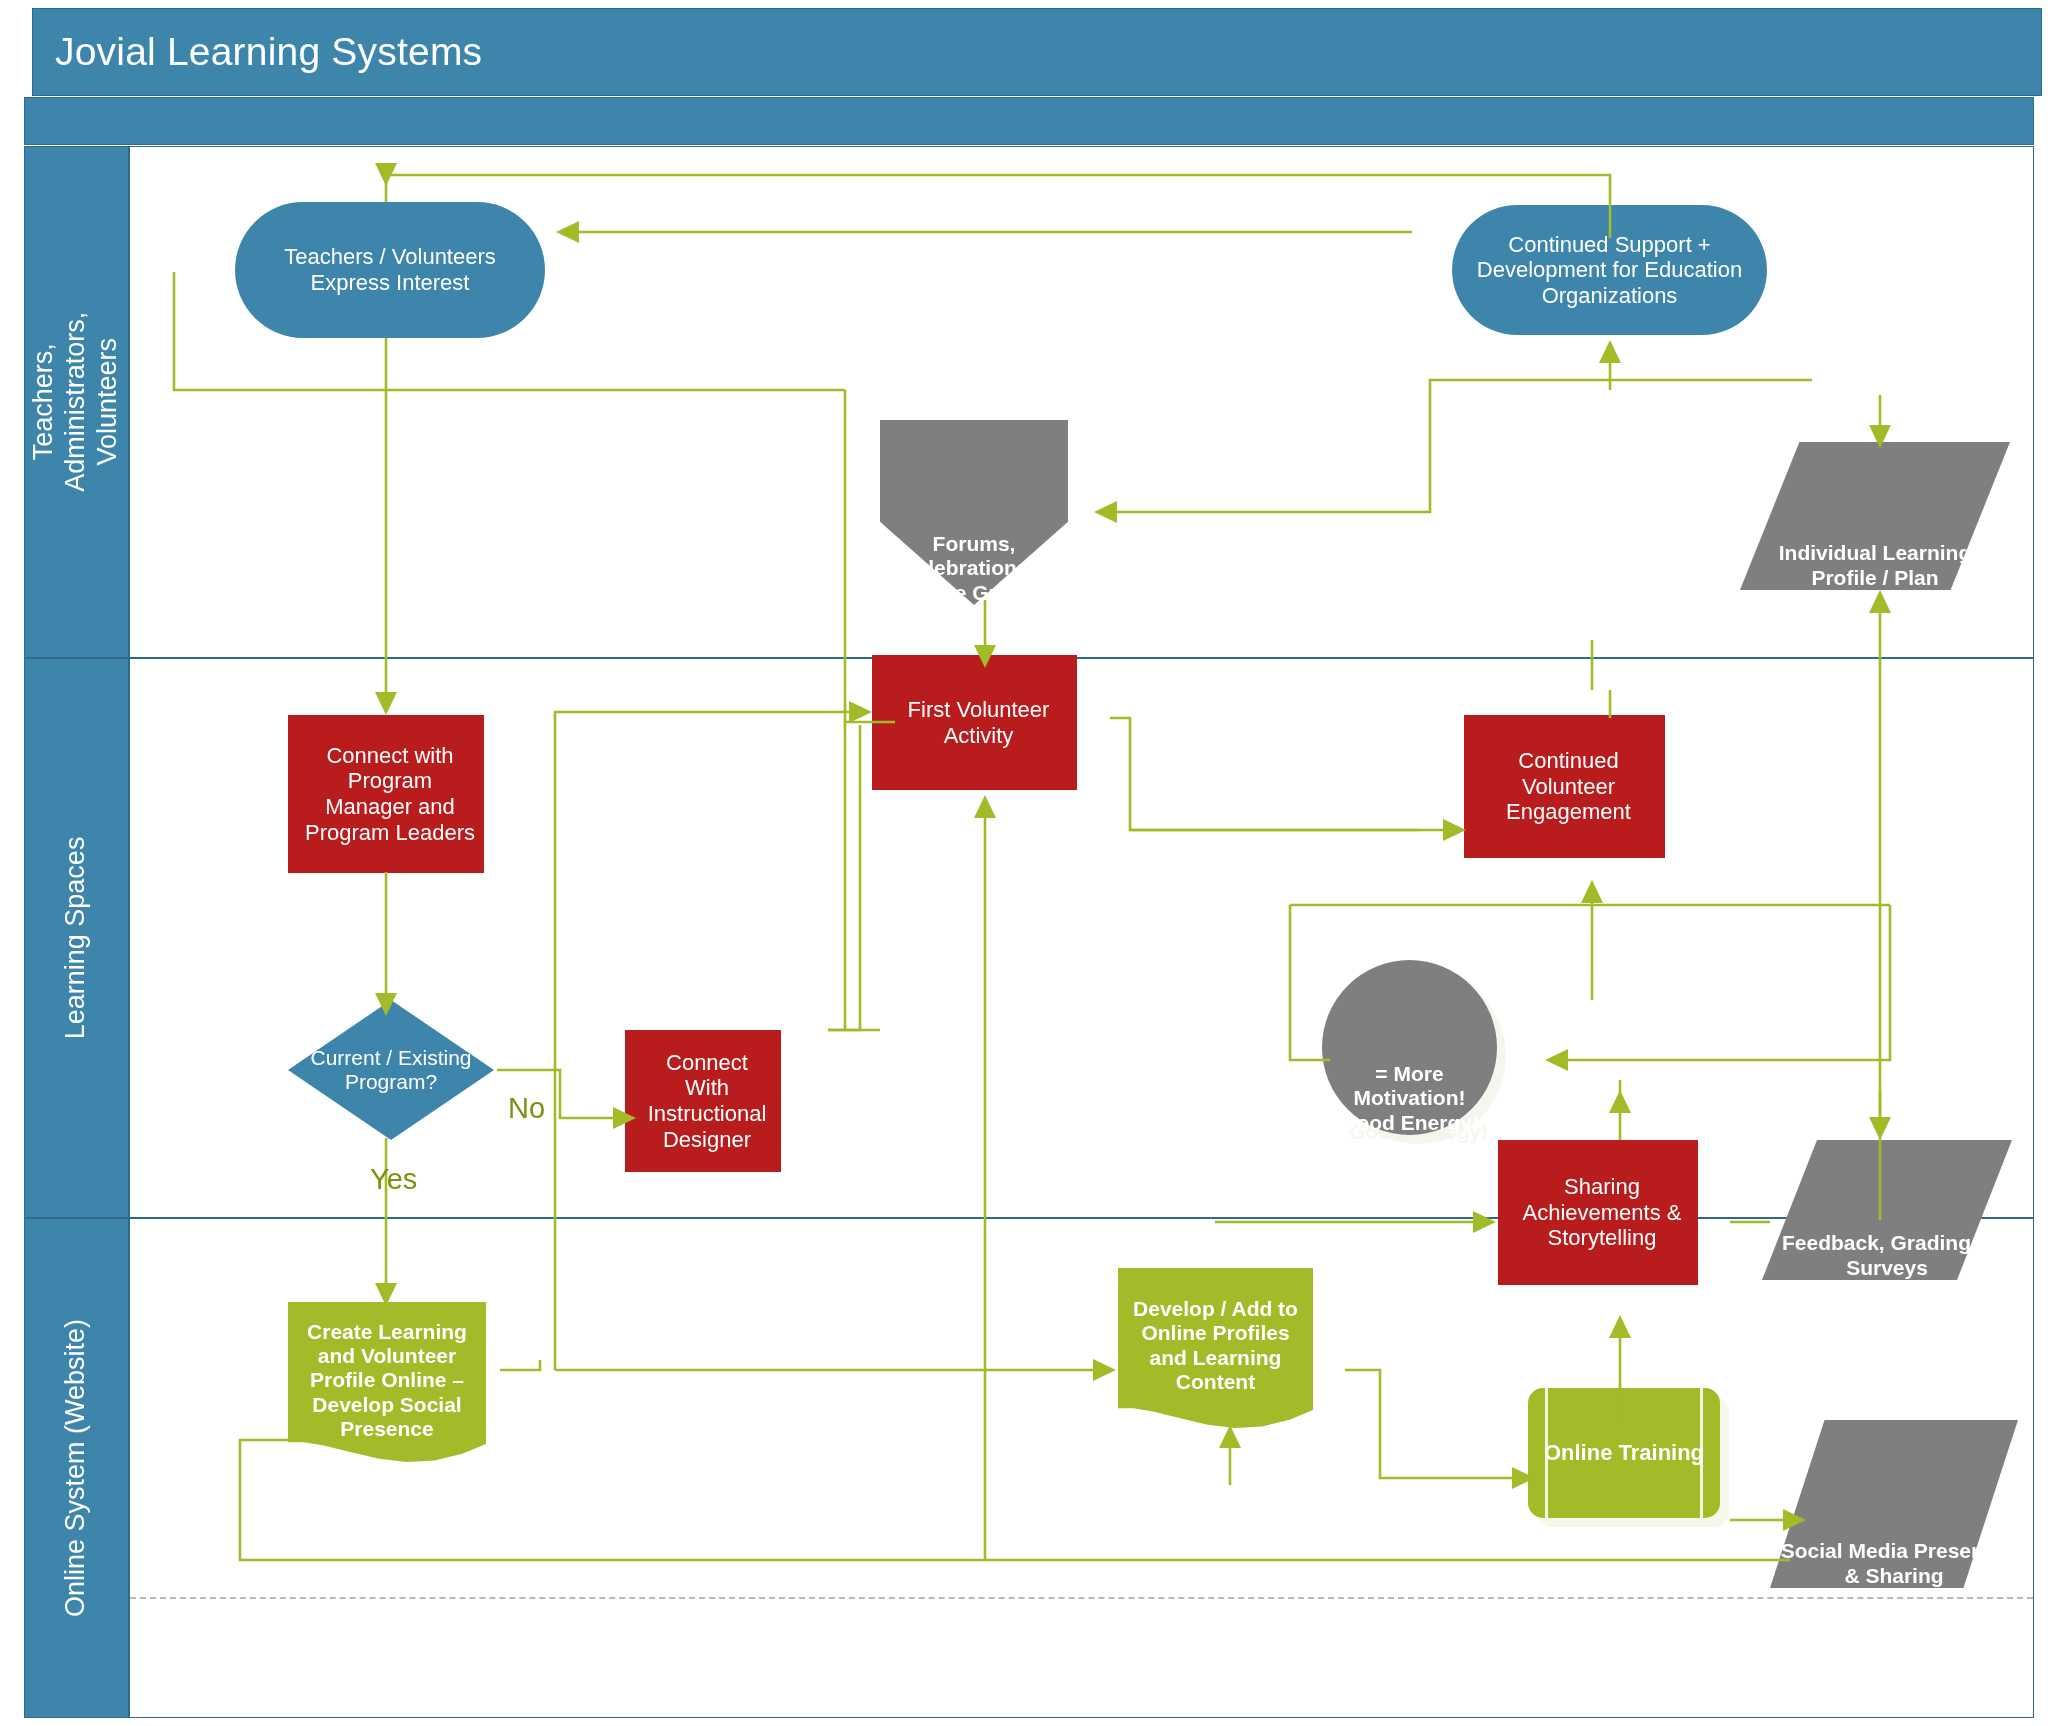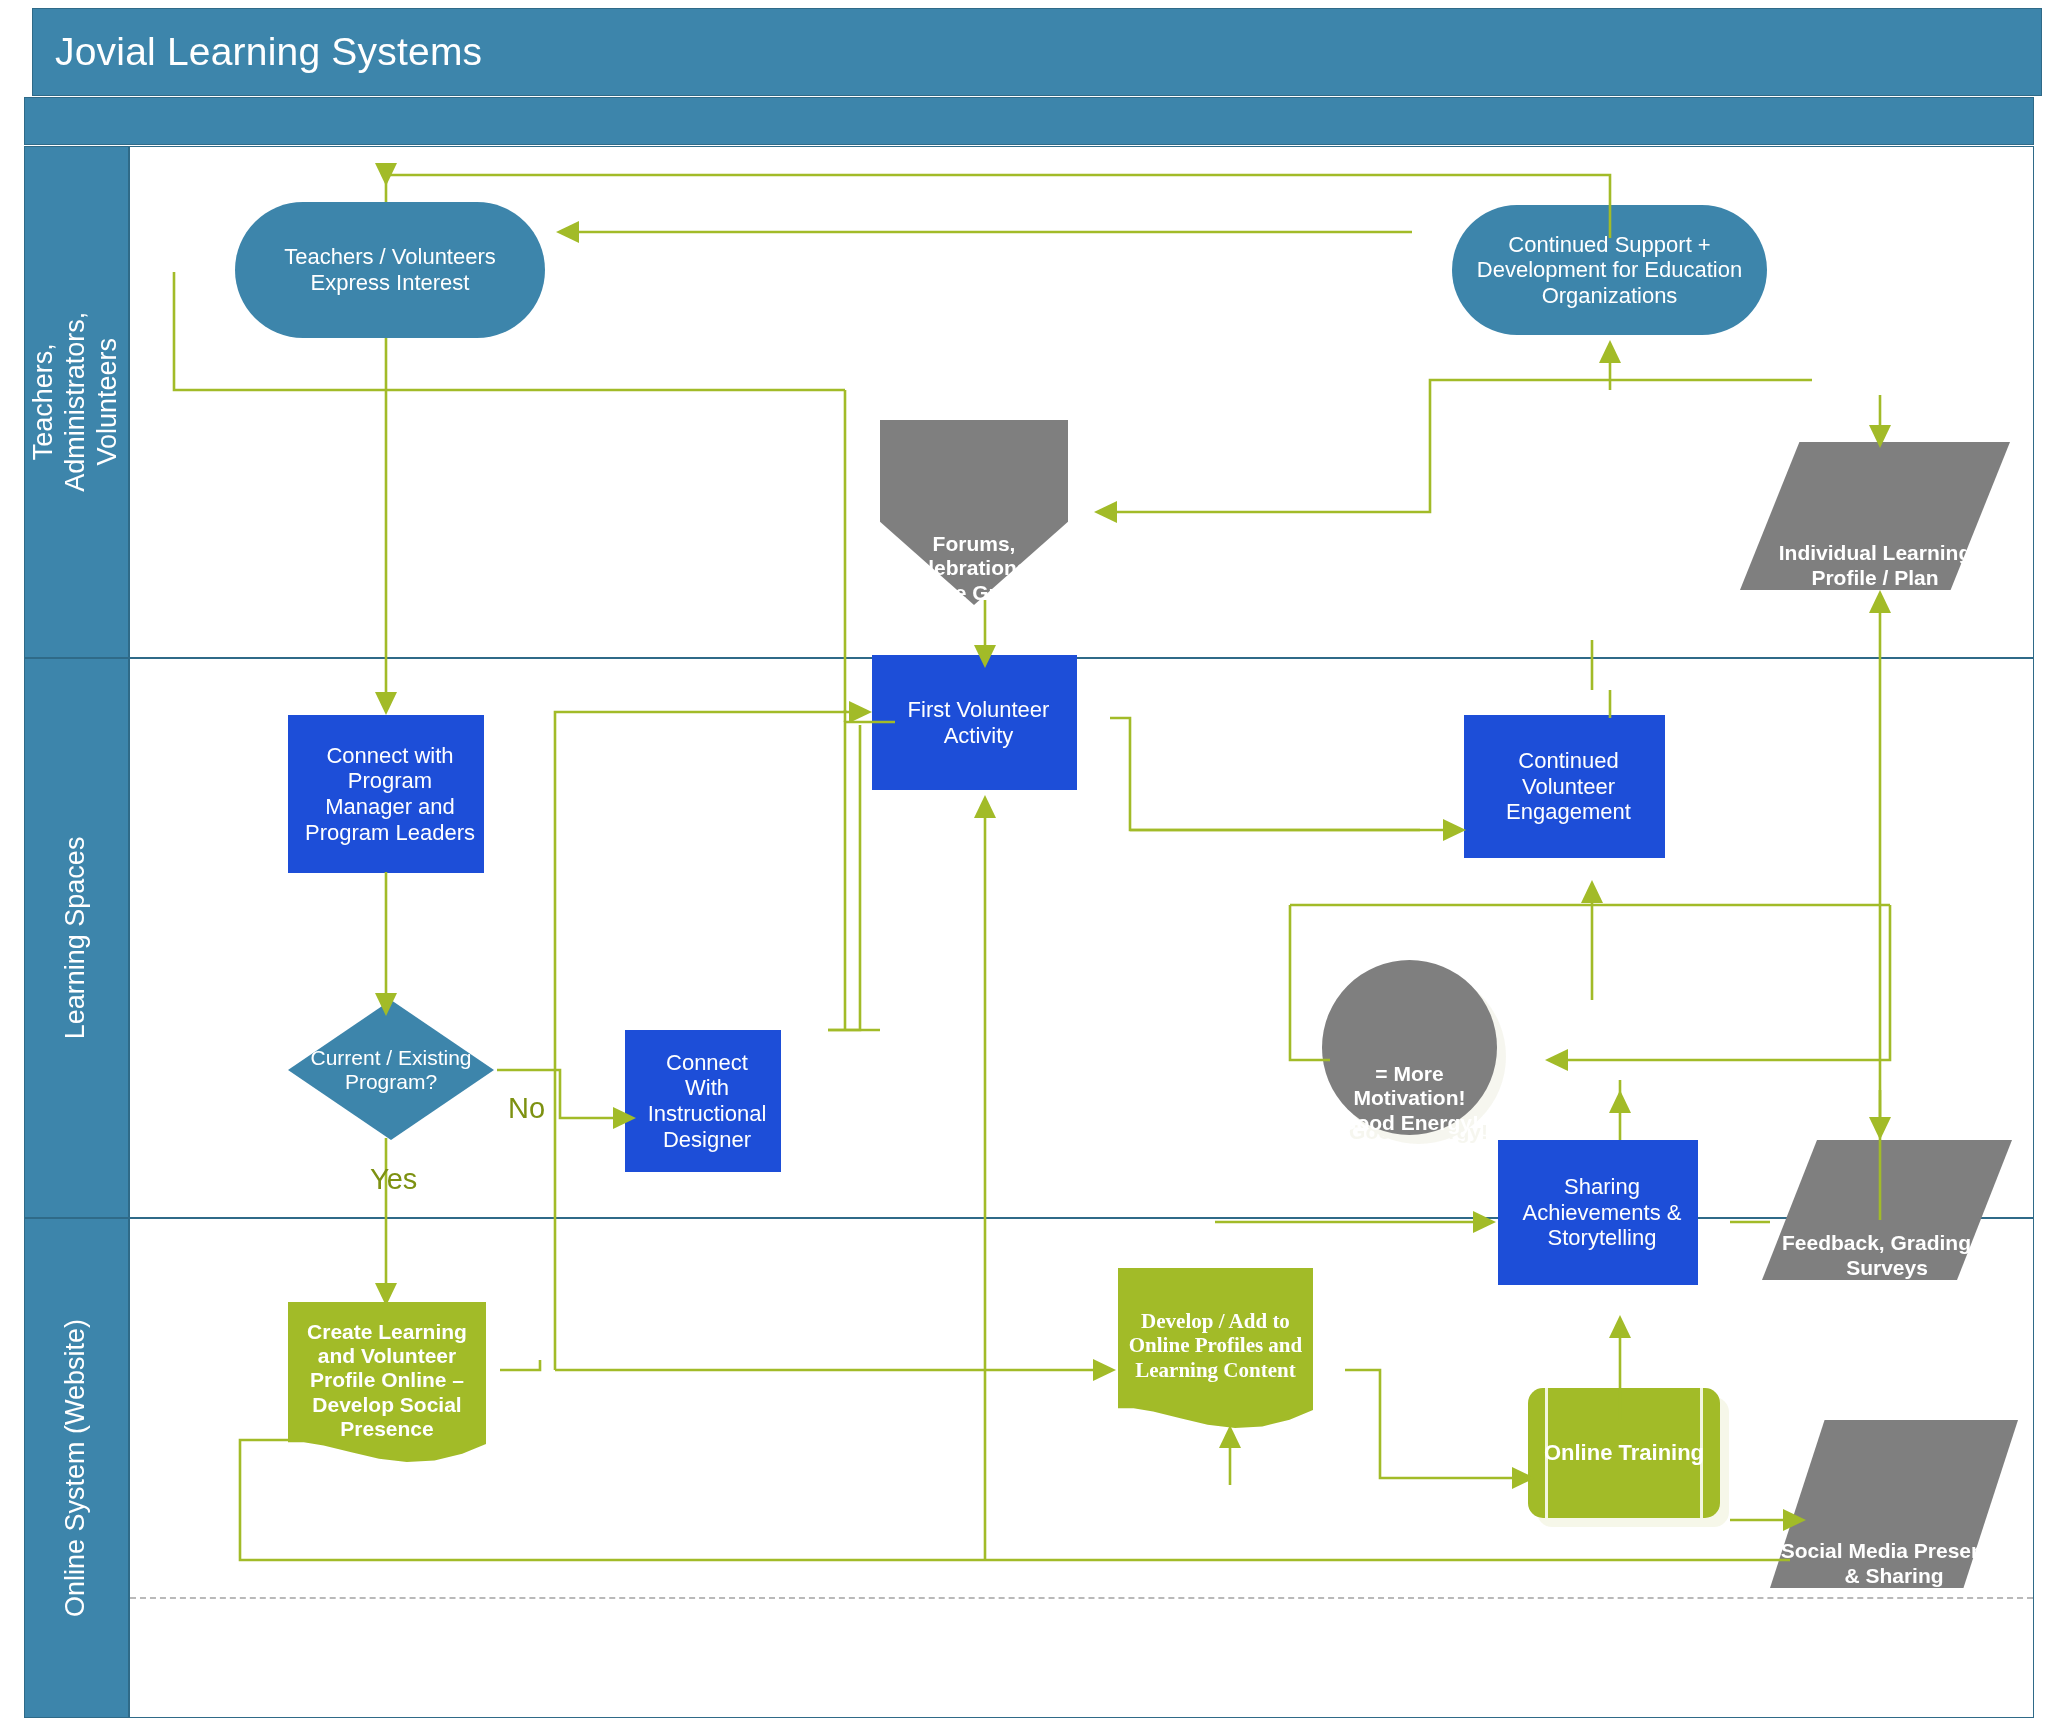--- a/index.html
+++ b/index.html
@@ -36,21 +36,21 @@
     position:absolute;left:129px;width:1905px;
     background:#ffffff;border:1px solid #2f6a88;box-sizing:border-box;
   }
 
   
   .node{position:absolute;box-sizing:border-box;display:flex;align-items:center;
         justify-content:center;text-align:center;color:#ffffff;}
   .node .lbl{position:relative;z-index:3;padding:0 8px;line-height:1.16;}
 
   .n-blue{background:#3d85ab;}
-  .n-green{background:#1d4ed8;padding-left:8px;}
+  .n-green{background:#b91c1c;padding-left:8px;}
 
   .shadow-gray{filter:drop-shadow(9px 9px 0 rgba(245,245,238,.95));align-items:flex-end;}
   .shadow-green{filter:drop-shadow(9px 9px 0 rgba(245,247,232,.95));}
 
   .rounded{border-radius:999px;}
   .bold{font-weight:bold;}
 
   .diamond{
     background:#3d85ab;
     clip-path:polygon(50% 0,100% 50%,50% 100%,0 50%);
@@ -256,21 +256,21 @@
 
   <div class="node para shadow-gray bold" style="left:1762px;top:1140px;width:250px;height:140px;font-size:21px;">
     <span class="lbl">Feedback, Grading &amp; Surveys</span>
   </div>
 
   <div class="node doc shadow-green bold" style="left:288px;top:1302px;width:198px;height:165px;font-size:21px;">
     <span class="lbl" style="margin-top:-8px;">Create Learning and Volunteer Profile Online – Develop Social Presence</span>
   </div>
 
   <div class="node doc shadow-green bold" style="left:1118px;top:1268px;width:195px;height:165px;font-size:21px;">
-    <span class="lbl" style="margin-top:-10px;font-family:Liberation Serif, serif;">Develop / Add to Online Profiles and Learning Content</span>
+    <span class="lbl" style="margin-top:-10px;">Develop / Add to Online Profiles and Learning Content</span>
   </div>
 
   <div class="node predef shadow-green bold" style="left:1528px;top:1388px;width:192px;height:130px;font-size:22px;">
     <span class="bar" style="left:17px;"></span>
     <span class="bar" style="right:17px;"></span>
     <span class="lbl">Online Training</span>
   </div>
 
   <div class="node para shadow-gray bold" style="left:1770px;top:1420px;width:248px;height:168px;font-size:21px;">
     <span class="lbl">Social Media Presence &amp; Sharing</span>

